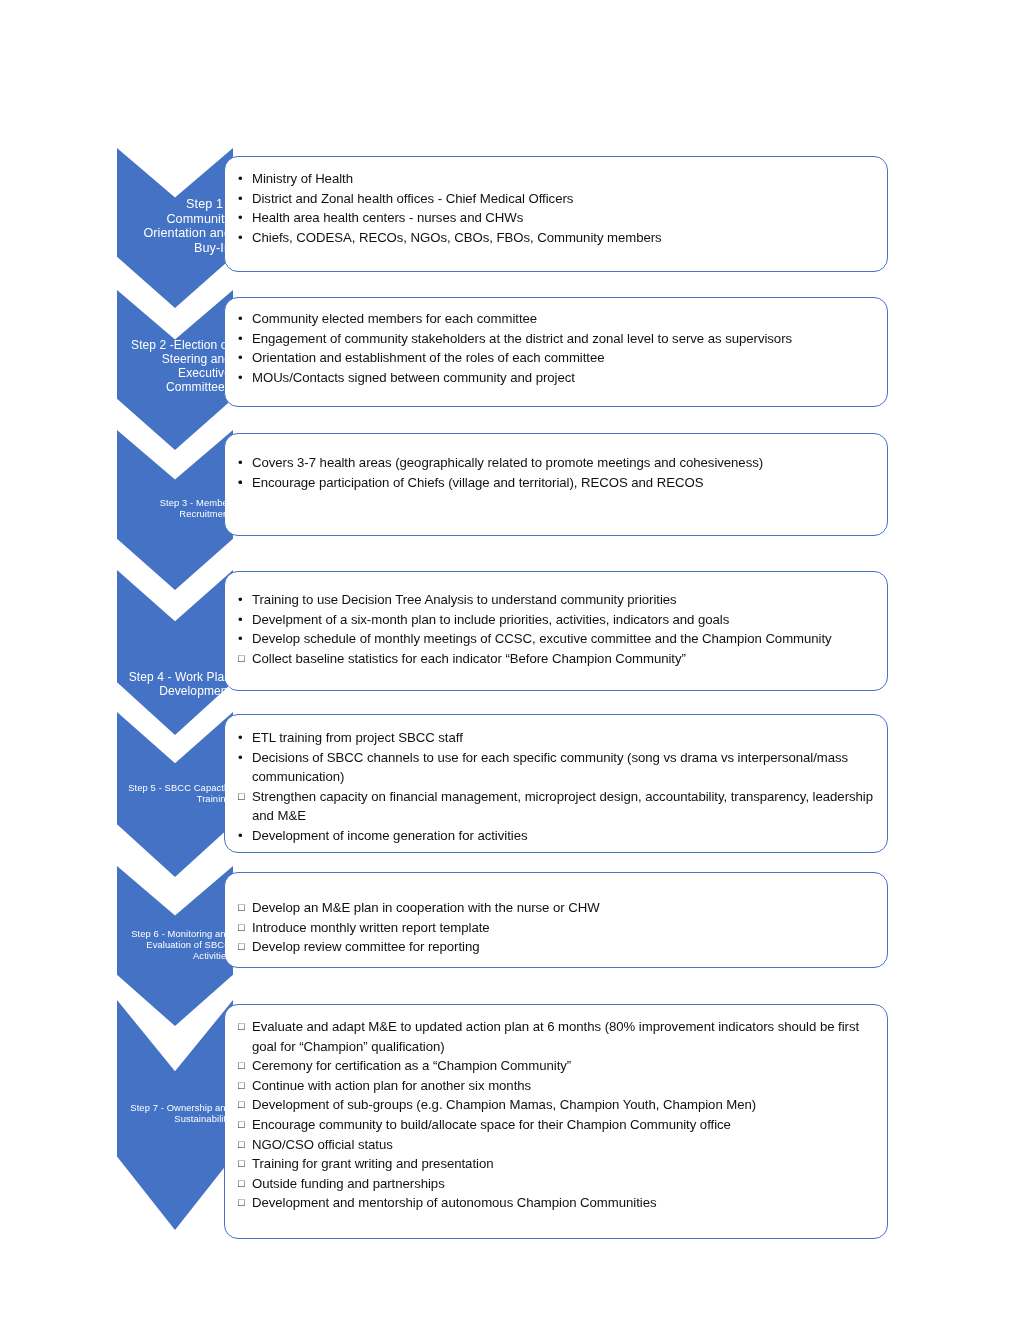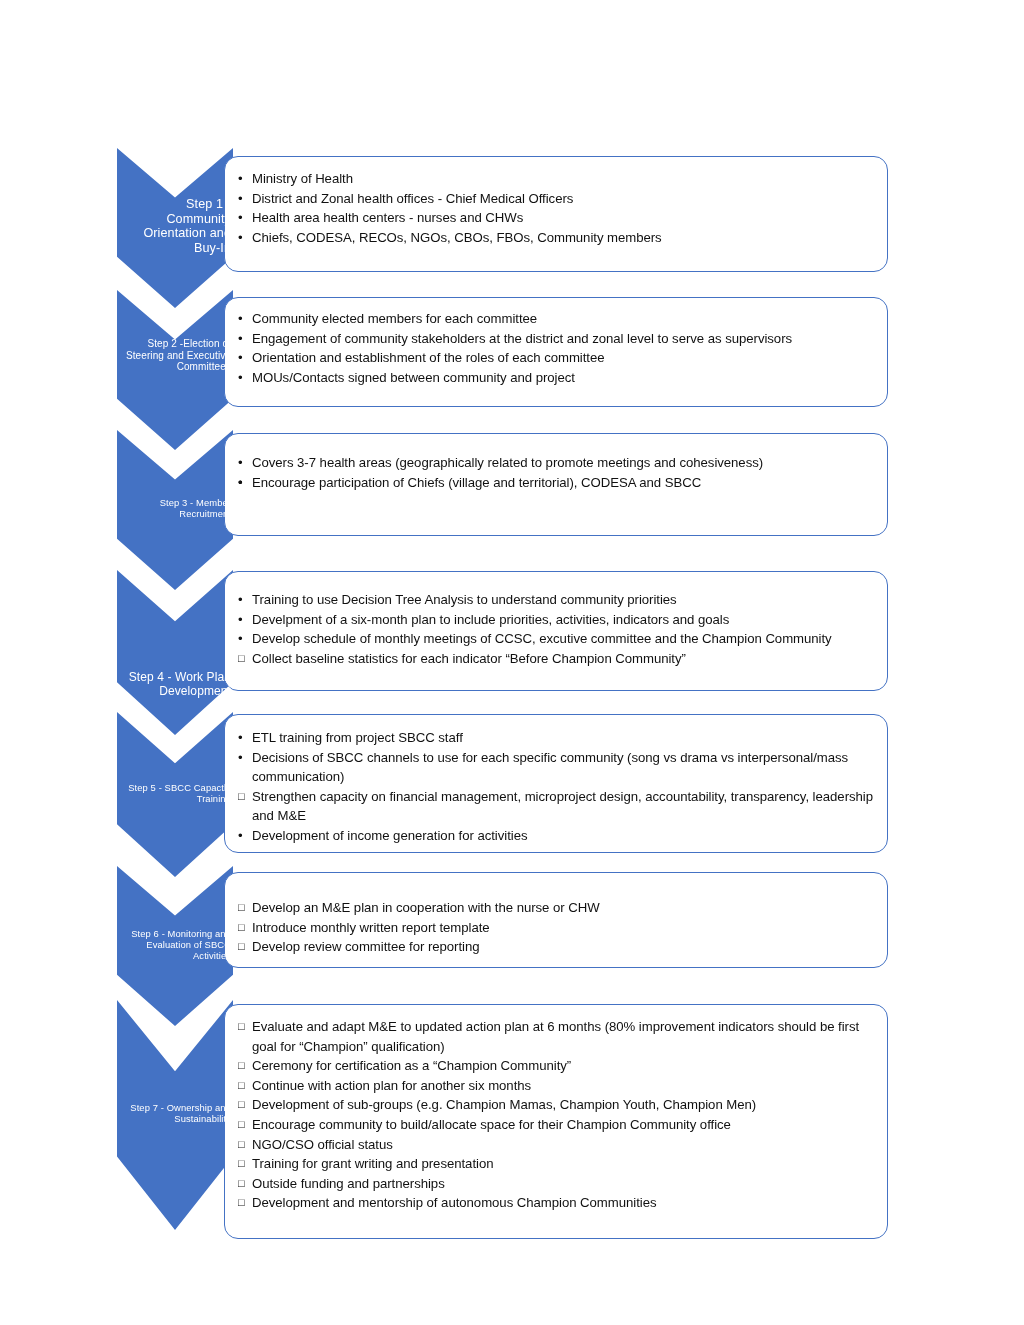--- a/index.html
+++ b/index.html
@@ -109,41 +109,41 @@
           <li class="bullet-item" style="color: rgb(17, 17, 17);"><span class="bullet-mark round">•</span><span class="bullet-text">Ministry of Health</span></li>
           <li class="bullet-item" style="color: rgb(17, 17, 17);"><span class="bullet-mark round">•</span><span class="bullet-text">District and Zonal health offices - Chief Medical Officers</span></li>
           <li class="bullet-item" style="color: rgb(17, 17, 17);"><span class="bullet-mark round">•</span><span class="bullet-text">Health area health centers - nurses and CHWs</span></li>
           <li class="bullet-item" style="color: rgb(17, 17, 17);"><span class="bullet-mark round">•</span><span class="bullet-text">Chiefs, CODESA, RECOs, NGOs, CBOs, FBOs, Community members</span></li>
         </ul>
       </div>
     </div>
     <div class="step-row" style="top: 0px;">
       <div class="chevron-wrap" style="top: 290px; height: 160px;">
         <div class="chevron-shape" style="background: rgb(68, 114, 196);"></div>
-        <div class="chevron-label" style="font-size: 10px; color: rgb(255, 255, 255); top: 66px; transform: translateY(-50%);">Step 2 -Election of Steering and Executive Committees</div>
+        <div class="chevron-label" style="font-size: 12px; color: rgb(255, 255, 255); top: 76px; transform: translateY(-50%);">Step 2 -Election of Steering and Executive Committees</div>
       </div>
       <div class="content-box" style="top: 297px; height: 110px; border-color: rgb(68, 114, 196); padding-top: 11px; padding-left: 12px; padding-right: 14px;">
         <ul class="bullet-list">
           <li class="bullet-item" style="color: rgb(17, 17, 17);"><span class="bullet-mark round">•</span><span class="bullet-text">Community elected members for each committee</span></li>
           <li class="bullet-item" style="color: rgb(17, 17, 17);"><span class="bullet-mark round">•</span><span class="bullet-text">Engagement of community stakeholders at the district and zonal level to serve as supervisors</span></li>
           <li class="bullet-item" style="color: rgb(17, 17, 17);"><span class="bullet-mark round">•</span><span class="bullet-text">Orientation and establishment of the roles of each committee</span></li>
           <li class="bullet-item" style="color: rgb(17, 17, 17);"><span class="bullet-mark round">•</span><span class="bullet-text">MOUs/Contacts signed between community and project</span></li>
         </ul>
       </div>
     </div>
     <div class="step-row" style="top: 0px;">
       <div class="chevron-wrap" style="top: 430px; height: 160px;">
         <div class="chevron-shape" style="background: rgb(68, 114, 196);"></div>
         <div class="chevron-label" style="font-size: 9.4px; color: rgb(255, 255, 255); top: 78px; transform: translateY(-50%);">Step 3 - Member Recruitment</div>
       </div>
       <div class="content-box" style="top: 433px; height: 103px; border-color: rgb(68, 114, 196); padding-top: 19px; padding-left: 12px; padding-right: 14px;">
         <ul class="bullet-list">
           <li class="bullet-item" style="color: rgb(17, 17, 17);"><span class="bullet-mark round">•</span><span class="bullet-text">Covers 3-7 health areas (geographically related to promote meetings and cohesiveness)</span></li>
           <li class="bullet-item" style="color: rgb(17, 17, 17);"><span class="bullet-mark round">•</span></li>
-          <li class="bullet-item" style="color: rgb(17, 17, 17);"><span class="bullet-mark round">•</span><span class="bullet-text">Encourage participation of Chiefs (village and territorial), CODESA and SBCC</span></li>
+          <li class="bullet-item" style="color: rgb(17, 17, 17);"><span class="bullet-mark round">•</span><span class="bullet-text">Encourage participation of Chiefs (village and territorial), RECOS and RECOS</span></li>
         </ul>
       </div>
     </div>
     <div class="step-row" style="top: 0px;">
       <div class="chevron-wrap" style="top: 570px; height: 165px;">
         <div class="chevron-shape" style="background: rgb(68, 114, 196);"></div>
         <div class="chevron-label" style="font-size: 12px; color: rgb(255, 255, 255); top: 70px; transform: translateY(-50%); margin-top: 44px;">Step 4 - Work Plan Development</div>
       </div>
       <div class="content-box" style="top: 571px; height: 120px; border-color: rgb(68, 114, 196); padding-top: 18px; padding-left: 12px; padding-right: 14px;">
         <ul class="bullet-list">

